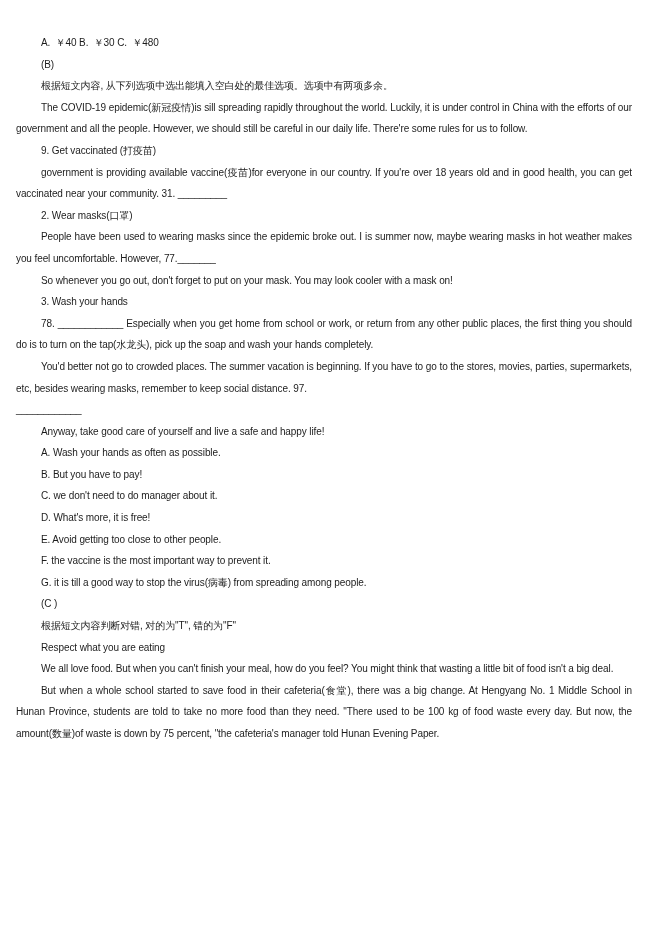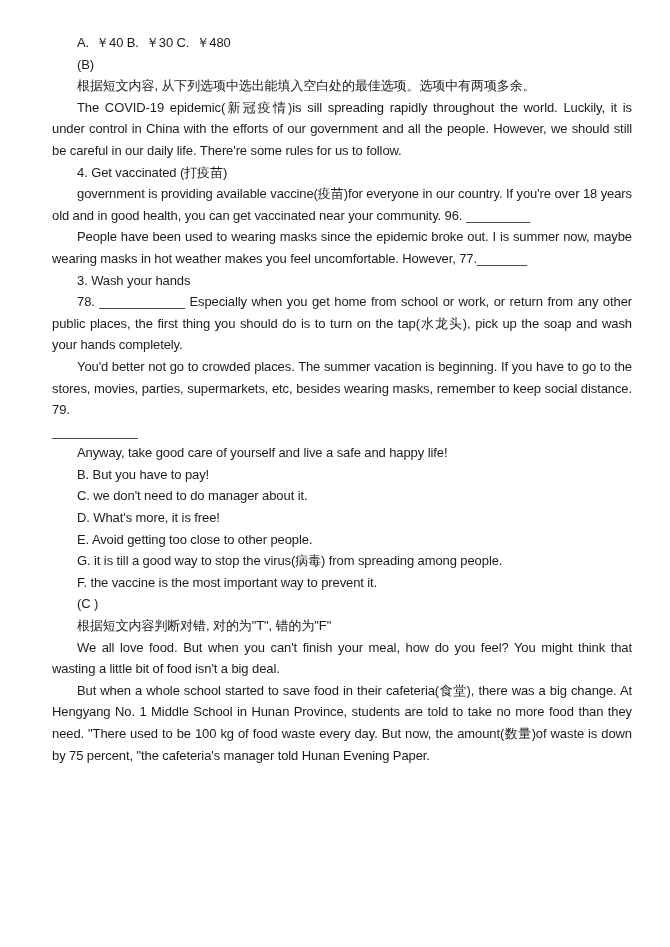--- a/index.html
+++ b/index.html
@@ -6,24 +6,24 @@
     margin: 0;
     padding: 0;
     background: #ffffff;
   }
   .page {
     position: relative;
     width: 670px;
     height: 947px;
     background: #ffffff;
     box-sizing: border-box;
-    padding: 32px 38px 0 52px;
+    padding: 32px 38px 0 16px;
     color: #1c1c1c;
     font-family: "Liberation Sans", "DejaVu Sans", sans-serif;
-    font-size: 13px;
+    font-size: 10px;
     line-height: 21.6px;
     letter-spacing: -0.1px;
     overflow: hidden;
   }
   .page p {
     margin: 0;
     text-align: justify;
   }
   .page p.indent {
     text-indent: 25px;
@@ -39,36 +39,40 @@
 <div class="page">
 
   <div>
     <p class="indent pre">A.  ￥40 B.  ￥30 C.  ￥480</p>
   </div>
 
   <div>
     <p class="indent">(B)</p>
     <p class="indent">根据短文内容, 从下列选项中选出能填入空白处的最佳选项。选项中有两项多余。</p>
     <p class="indent">The COVID-19 epidemic(新冠疫情)is sill spreading rapidly throughout the world. Luckily, it is under control in China with the efforts of our government and all the people. However, we should still be careful in our daily life. There're some rules for us to follow.</p>
-    <p class="indent">4. Get vaccinated (打疫苗)</p>
-    <p class="indent">government is providing available vaccine(疫苗)for everyone in our country. If you're over 18 years old and in good health, you can get vaccinated near your community. 96. _________</p>
+    <p class="indent">9. Get vaccinated (打疫苗)</p>
+    <p class="indent">government is providing available vaccine(疫苗)for everyone in our country. If you're over 18 years old and in good health, you can get vaccinated near your community. 31. _________</p>
+    <p class="indent">2. Wear masks(口罩)</p>
     <p class="indent">People have been used to wearing masks since the epidemic broke out. I is summer now, maybe wearing masks in hot weather makes you feel uncomfortable. However, 77._______</p>
+    <p class="indent">So whenever you go out, don't forget to put on your mask. You may look cooler with a mask on!</p>
     <p class="indent">3. Wash your hands</p>
     <p class="indent">78. ____________ Especially when you get home from school or work, or return from any other public places, the first thing you should do is to turn on the tap(水龙头), pick up the soap and wash your hands completely.</p>
-    <p class="indent">You'd better not go to crowded places. The summer vacation is beginning. If you have to go to the stores, movies, parties, supermarkets, etc, besides wearing masks, remember to keep social distance. 79.</p>
+    <p class="indent">You'd better not go to crowded places. The summer vacation is beginning. If you have to go to the stores, movies, parties, supermarkets, etc, besides wearing masks, remember to keep social distance. 97.</p>
     <p>____________</p>
     <p class="indent">Anyway, take good care of yourself and live a safe and happy life!</p>
+    <p class="indent">A. Wash your hands as often as possible.</p>
     <p class="indent">B. But you have to pay!</p>
     <p class="indent">C. we don't need to do manager about it.</p>
     <p class="indent">D. What's more, it is free!</p>
     <p class="indent">E. Avoid getting too close to other people.</p>
+    <p class="indent">F. the vaccine is the most important way to prevent it.</p>
     <p class="indent">G. it is till a good way to stop the virus(病毒) from spreading among people.</p>
-    <p class="indent">F. the vaccine is the most important way to prevent it.</p>
   </div>
 
   <div>
     <p class="indent">(C )</p>
     <p class="indent">根据短文内容判断对错, 对的为"T", 错的为"F"</p>
+    <p class="indent">Respect what you are eating</p>
     <p class="indent">We all love food. But when you can't finish your meal, how do you feel? You might think that wasting a little bit of food isn't a big deal.</p>
     <p class="indent">But when a whole school started to save food in their cafeteria(食堂), there was a big change. At Hengyang No. 1 Middle School in Hunan Province, students are told to take no more food than they need. "There used to be 100 kg of food waste every day. But now, the amount(数量)of waste is down by 75 percent, "the cafeteria's manager told Hunan Evening Paper.</p>
   </div>
 
 </div>
 
 </body></html>

